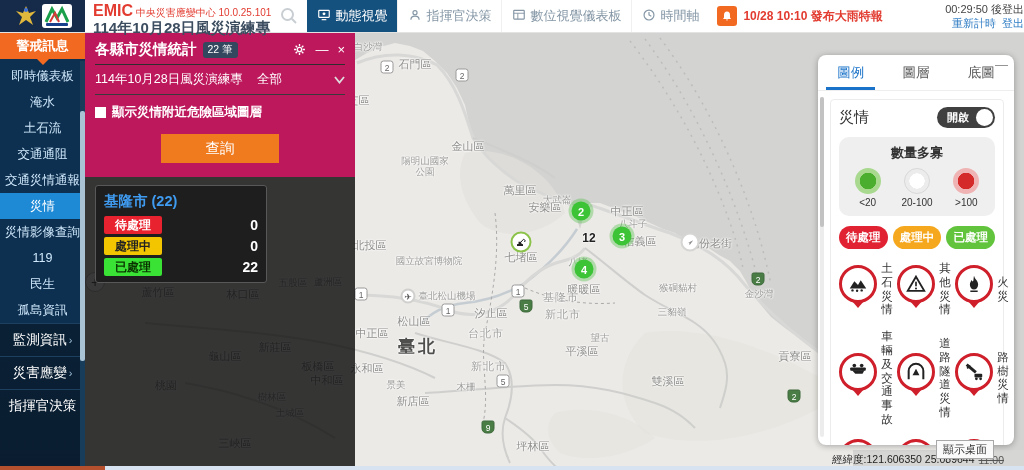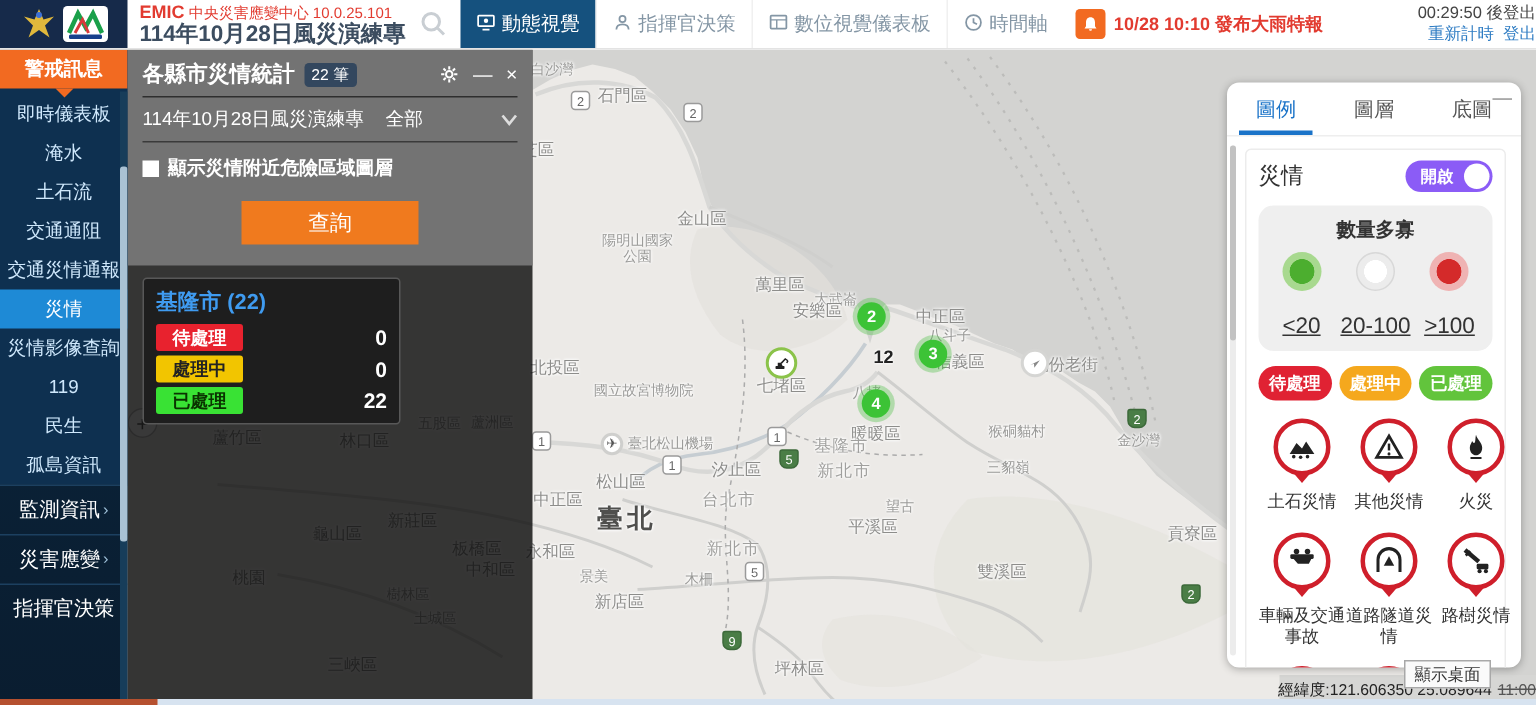--- a/index.html
+++ b/index.html
@@ -6,21 +6,21 @@
   html,body { width:1024px; height:470px; overflow:hidden; background:#fff;
     font-family:"Liberation Sans","DejaVu Sans",sans-serif; }
   .app { position:relative; width:1024px; height:470px; overflow:hidden; background:#e9e9e7; }
 
   
   .hdr { position:absolute; top:0; left:0; width:1024px; height:33px; background:#fff;
     border-bottom:1px solid #e3e3e3; display:flex; align-items:stretch; z-index:10; }
   .logo-blk { width:85px; background:#162a4a; display:flex; align-items:center; justify-content:center; gap:4px; flex:none; }
   .brand-txt { padding:2px 6px 0 8px; flex:none; line-height:1.1; }
   .brand-l1 { font-size:10px; color:#e23b30; white-space:nowrap; }
-  .brand-l1 b { font-size:12px; }
+  .brand-l1 b { font-size:16px; }
   .brand-l2 { font-size:15px; font-weight:bold; color:#3c4d60; white-space:nowrap; }
   .search-ic { align-self:center; margin:0 8px 0 2px; flex:none; }
   .nav { display:flex; align-items:stretch; flex:none; }
   .nav-tab { display:flex; align-items:center; gap:4px; padding:0 10px; font-size:13px;
     color:#8496a5; cursor:pointer; white-space:nowrap; border-left:1px solid #f0f0f0; }
   .nav-tab.active { background:#15517e; color:#fff; border-left:none; }
   .nav-tab svg { width:14px; height:14px; }
   .alert-blk { display:flex; align-items:center; gap:6px; padding:0 8px; flex:none; }
   .alert-ic { width:20px; height:20px; background:#f26a21; border-radius:3px; display:flex; align-items:center; justify-content:center; flex:none; }
   .alert-txt { color:#e23b30; font-size:12px; font-weight:bold; white-space:nowrap; }
@@ -69,21 +69,21 @@
   .poi.gray { border-color:#d5d5d3; width:19px; height:19px; }
   .poi.air { border-color:#cfcfcd; width:15px; height:15px; font-size:9px; color:#555; }
   .zoomctl { position:absolute; transform:translate(-50%,-50%); width:20px; height:20px; border-radius:50%;
     background:#fdfdfd; border:1px solid #bbb; color:#555; font-size:14px; display:flex; align-items:center; justify-content:center; }
 
   
   .shade { position:absolute; left:85px; top:33px; width:270px; bottom:0; background:rgba(8,8,8,.8); z-index:2; }
 
   
   .stats { position:absolute; left:85px; top:33px; width:270px; z-index:3; color:#fff; }
-  .stats-top { background:#737373; padding:6px 10px 14px 10px; }
+  .stats-top { background:#be185d; padding:6px 10px 14px 10px; }
   .st-head { display:flex; align-items:center; gap:6px; height:26px; border-bottom:1px solid #2e2e2e; padding-bottom:4px; }
   .st-title { font-size:14.5px; font-weight:bold; }
   .st-badge { background:#33475e; border-radius:3px; font-size:10.5px; padding:1px 5px; }
   .st-icos { margin-left:auto; display:flex; gap:9px; align-items:center; }
   .st-icos .ic { cursor:pointer; color:#fff; font-size:13px; line-height:1; }
   .st-sel { display:flex; align-items:center; height:30px; border-bottom:1px solid #3a3a3a; font-size:12.5px; cursor:pointer; }
   .st-sel .ev { width:150px; overflow:hidden; white-space:nowrap; }
   .st-sel .sc { margin-left:12px; }
   .st-sel .chev { margin-left:auto; color:#ddd; }
   .st-chk { display:flex; align-items:center; gap:6px; margin-top:9px; font-size:12.5px; font-weight:bold; cursor:pointer; }
@@ -105,49 +105,49 @@
   .lg-tabs { display:flex; height:36px; border-bottom:1px solid #eee; position:relative; }
   .lg-tab { flex:1; display:flex; align-items:center; justify-content:center; font-size:13.5px; color:#555;
     cursor:pointer; position:relative; }
   .lg-tab.active { color:#1a73c8; }
   .lg-tab.active:after { content:""; position:absolute; left:8px; right:8px; bottom:0; height:3px; background:#1a73c8; }
   .lg-min { position:absolute; right:6px; top:2px; color:#888; font-size:13px; cursor:pointer; }
   .lg-body { padding:8px 10px 0 12px; }
   .lg-sec { border:1px solid #ececec; border-radius:4px; padding:7px 8px 10px; }
   .lg-row1 { display:flex; align-items:center; }
   .lg-sec-title { font-size:15px; color:#333; }
-  .toggle { margin-left:auto; width:58px; height:21px; border-radius:11px; background:#8b5cf6; position:relative;
+  .toggle { margin-left:auto; width:58px; height:21px; border-radius:11px; background:#404040; position:relative;
     cursor:pointer; display:flex; align-items:center; }
   .toggle .t-lab { color:#fff; font-size:11px; font-weight:bold; margin-left:10px; }
   .toggle .knob { position:absolute; right:2px; top:2px; width:17px; height:17px; border-radius:50%; background:#fff; }
   .qty { margin-top:9px; background:#efefef; border-radius:10px; padding:7px 4px 8px; }
   .qty-title { text-align:center; font-size:13px; font-weight:bold; color:#333; }
   .qty-row { display:flex; margin-top:6px; }
   .qty-item { flex:1; display:flex; flex-direction:column; align-items:center; }
   .qty-dot { width:26px; height:26px; border-radius:50%; }
   .qty-dot.green { background:radial-gradient(circle,#4cae2f 0 44%,#a8d98f 46% 100%); }
   .qty-dot.white { background:radial-gradient(circle,#fff 0 44%,#ececec 46% 100%); border:1px solid #d8d8d8; }
   .qty-dot.red { background:radial-gradient(circle,#d42a2a 0 44%,#efb3b3 46% 100%); }
-  .qty-lab { font-size:15px; color:#333; margin-top:15px;text-decoration:underline; }
+  .qty-lab { font-size:10px; color:#333; margin-top:3px; }
   .pills { display:flex; gap:5px; margin-top:10px; }
   .pill { flex:1; height:23px; border-radius:12px; color:#fff; font-size:11.5px; font-weight:bold;
     display:flex; align-items:center; justify-content:center; white-space:nowrap; }
   .ic-grid { margin-top:12px; display:grid; grid-template-columns:1fr 1fr 1fr; row-gap:12px; justify-items:center; }
-  .ic-item { display:flex; flex-direction:column; align-items:center; width:58px; }
+  .ic-item { display:flex; flex-direction:row; align-items:center; width:58px; }
   .pin { display:flex; flex-direction:column; align-items:center; }
   .pin-c { width:38px; height:38px; border-radius:50%; border:3px solid #cf1f2b; background:#fff;
     display:flex; align-items:center; justify-content:center; }
   .pin-p { width:0; height:0; border:6px solid transparent; border-top:7px solid #cf1f2b; margin-top:-2px; }
   .ic-lab { font-size:11.5px; color:#333; text-align:center; line-height:1.2; margin-top:1px; }
 
   
   .desk-tip { position:absolute; left:936px; top:440px; background:#fafafa; border:1px solid #a8a8a8;
     font-size:11px; color:#333; padding:1px 6px; z-index:6; cursor:pointer; white-space:nowrap; }
   .statusbar { position:absolute; left:853px; top:450px; width:171px; height:20px; background:#d6d6d4;
-    display:flex; align-items:center; justify-content:flex-end; gap:4px; padding-right:0; font-size:10.5px; color:#222; z-index:4; white-space:nowrap; }
+    display:flex; align-items:center; justify-content:flex-end; gap:4px; padding-right:20px; font-size:10.5px; color:#222; z-index:4; white-space:nowrap; }
   .statusbar .tm { color:#555; text-decoration:line-through; }
   .bstrip { position:absolute; left:0; bottom:0; width:1024px; height:4px; z-index:9; background:#d7e3f0; }
   .bstrip .or { position:absolute; left:0; top:0; width:105px; height:4px; background:#b5502f; }
 </style>
 </head>
 <body>
 
 <div class="app">
 
   <div class="map">

